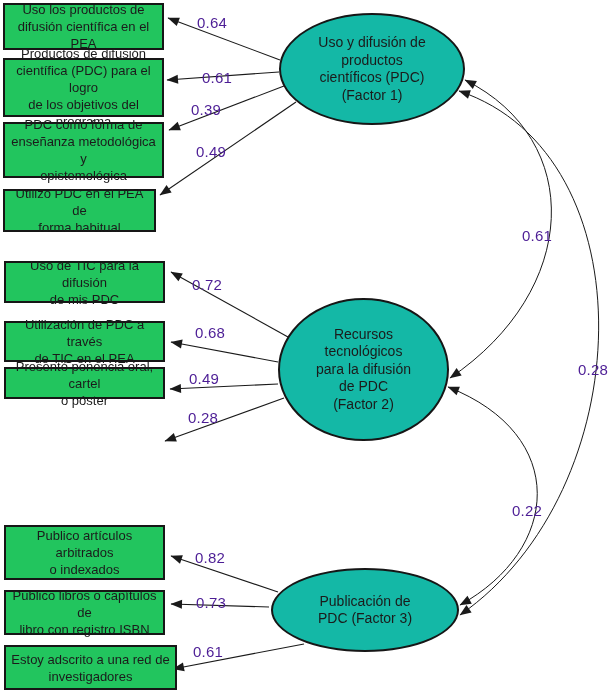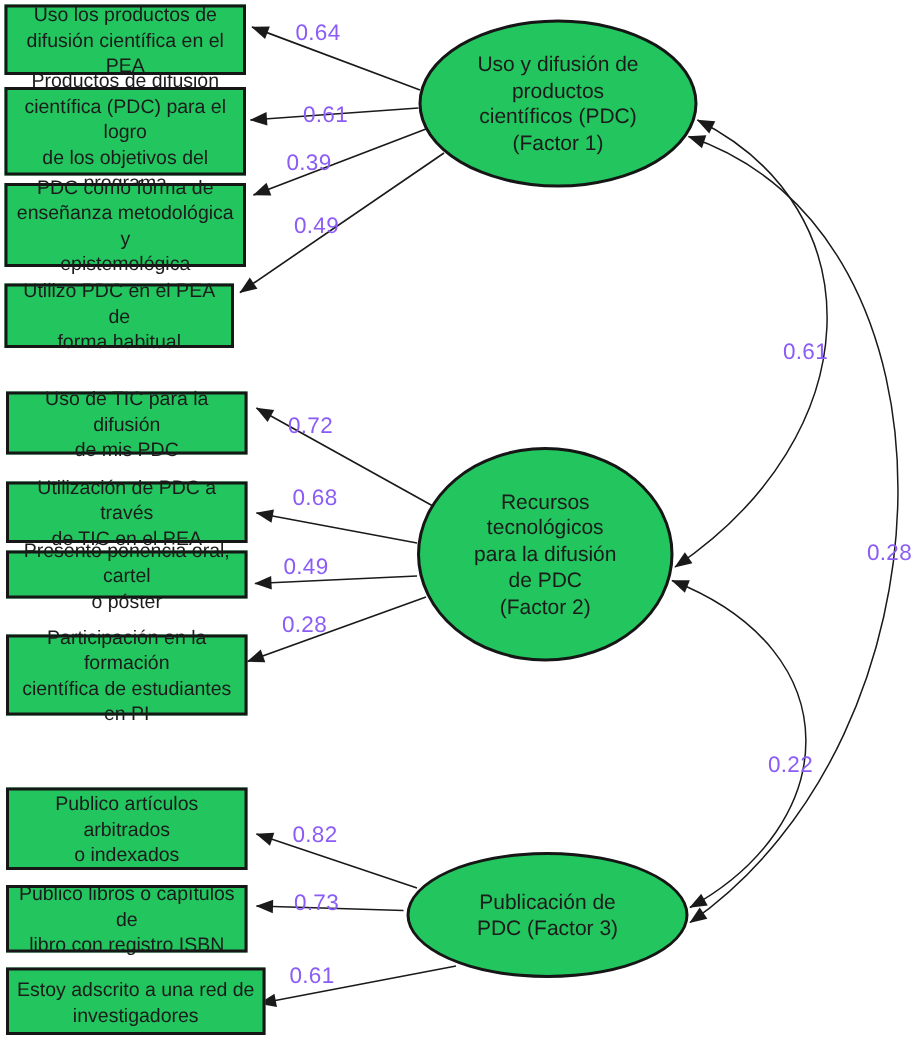--- a/index.html
+++ b/index.html
@@ -21,33 +21,33 @@
     text-align:center;
     font-size:13px;line-height:17px;
     white-space:pre-line;
     padding:2px 4px;
   }
   .factor{
     position:absolute;
     box-sizing:border-box;
     border:2px solid #161616;
     border-radius:50%;
-    background:#22c55e;
+    background:#14b8a6;
     display:flex;align-items:center;justify-content:center;
     text-align:center;
     font-size:14px;line-height:17.5px;
     white-space:pre-line;
     padding:6px 14px;
   }
   .num-label{
     position:absolute;
     transform:translate(-50%,-50%);
     font-size:15px;
     letter-spacing:0.2px;
-    color:#8b5cf6;
+    color:#4c1d95;
     background:transparent;
   }
   svg{display:block;}
 </style>
 </head>
 <body>
 
 <div class="canvas">
 
   <svg class="layer" viewBox="0 0 615 696" aria-hidden="true">
@@ -86,22 +86,20 @@
   <div class="ind-box" style="left:3px;top:122px;width:161px;height:56px">PDC como forma de
 enseñanza metodológica y
 epistemológica</div>
 
   <div class="ind-box" style="left:4px;top:321px;width:161px;height:41px">Utilización de PDC a través
 de TIC en el PEA</div>
   <div class="ind-box" style="left:4px;top:261px;width:161px;height:42px">Uso de TIC para la difusión
 de mis PDC</div>
   <div class="ind-box" style="left:4px;top:367px;width:161px;height:32px">Presentó ponencia oral, cartel
 o póster</div>
-  <div class="ind-box" style="left:4px;top:423px;width:161px;height:54px">Participación en la formación
-científica de estudiantes en PI</div>
 
   <div class="ind-box" style="left:4px;top:525px;width:161px;height:55px">Publico artículos arbitrados
 o indexados</div>
   <div class="ind-box" style="left:4px;top:590px;width:161px;height:45px">Publico libros o capítulos de
 libro con registro ISBN</div>
   <div class="ind-box" style="left:4px;top:645px;width:173px;height:45px">Estoy adscrito a una red de
 investigadores</div>
 
   <div class="factor" style="left:279px;top:13px;width:186px;height:112px">Uso y difusión de
 productos

